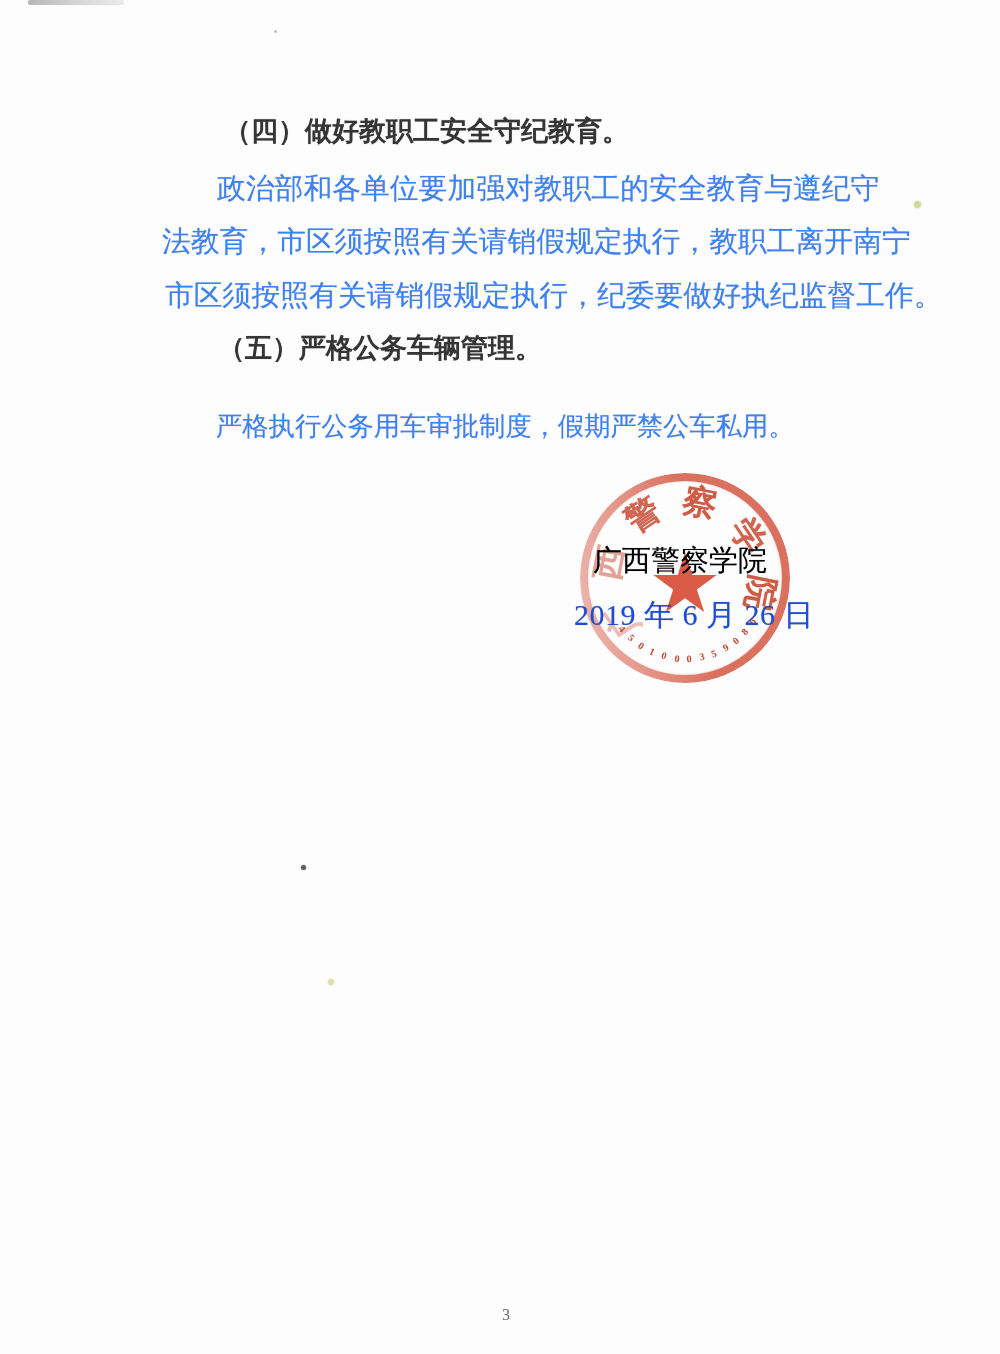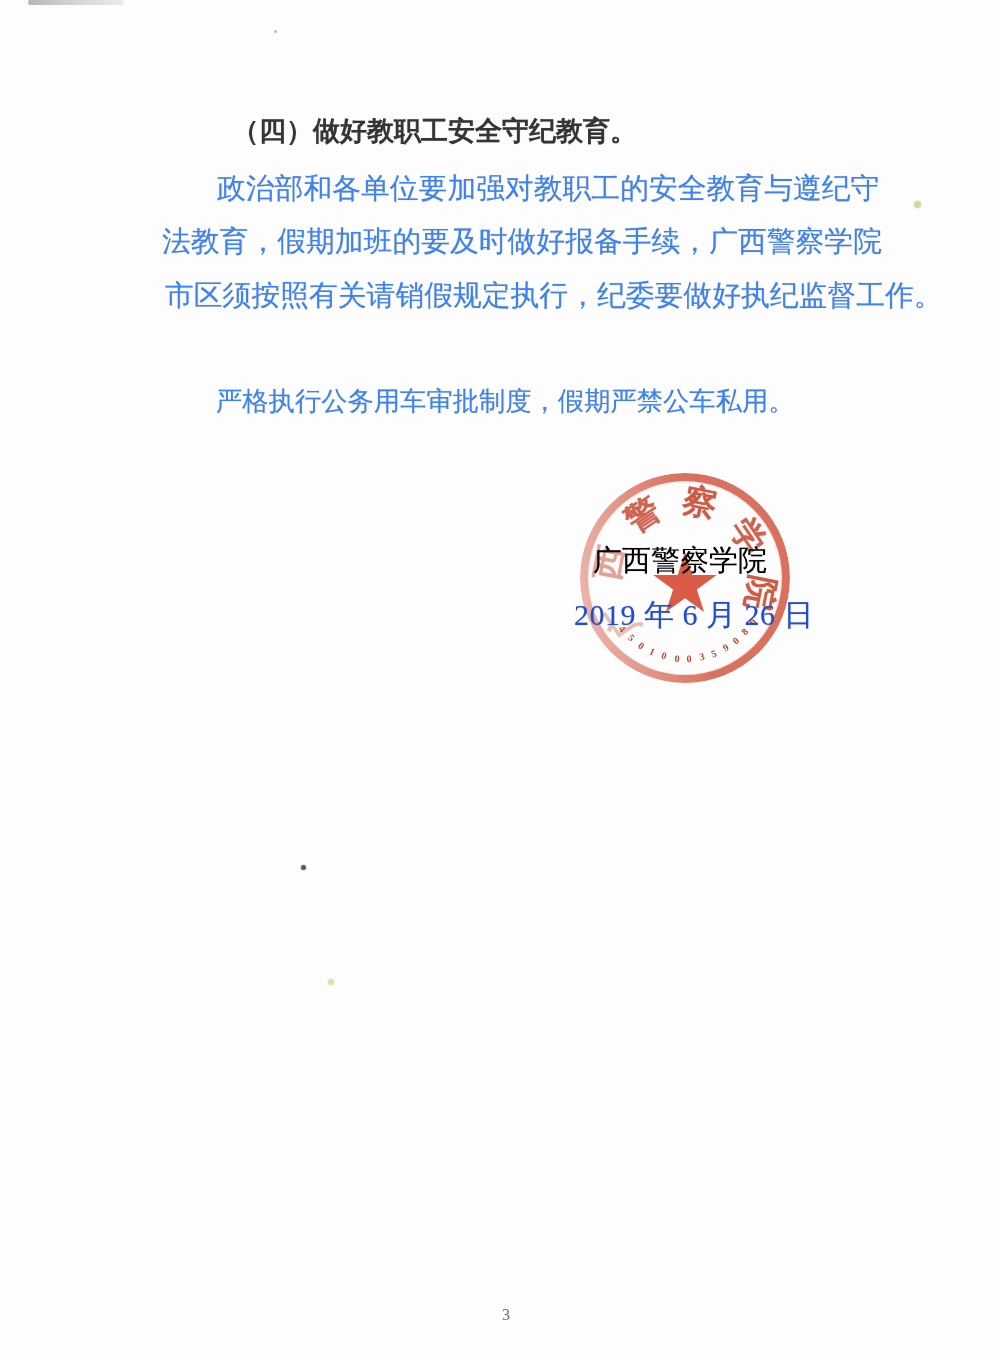--- a/index.html
+++ b/index.html
@@ -22,21 +22,21 @@
     letter-spacing:0;
     line-height:1;
     text-shadow:0 0 1px rgba(70,70,70,0.35);
   }
   .heading{
     font-weight:bold;
     color:#353535;
     font-size:27px;
   }
   .body-text{ font-size:28.8px; }
-  .body-text-sm{ font-size:26.3px; }
+  .body-text-sm{ font-size:26.3px;margin-top:25px; }
 
   .sig-line{
     position:absolute;
     white-space:nowrap;
     color:#000000;
     font-size:29px;
     line-height:1;
     z-index:30;
     text-shadow:0 0 1px rgba(40,40,40,0.4);
   }
@@ -115,28 +115,29 @@
 <body>
 
 <div class="page">
 
   <div class="artifact streak"></div>
   <div class="artifact dot-gray-sm"></div>
   <div class="artifact dot-dark"></div>
   <div class="artifact dot-yellow"></div>
   <div class="artifact dot-green"></div>
 
-  <div class="doc-line heading" style="left:232px;top:118px;">（四）做好教职工安全守纪教育。</div>
+  <div class="doc-line heading" style="left:224px;top:118px;">（四）做好教职工安全守纪教育。</div>
 
   <div class="doc-line body-text" style="left:217px;top:174px;">政治部和各单位要加强对教职工的安全教育与遵纪守</div>
 
-  <div class="doc-line body-text" style="left:162px;top:227px;">法教育，假期加班的要及时做好报备手续，广西警察学院</div>
+  <div class="doc-line body-text" style="left:162px;top:227px;">法教育，市区须按照有关请销假规定执行，教职工离开南宁</div>
 
   <div class="doc-line body-text" style="left:165px;top:281px;text-align:center;">市区须按照有关请销假规定执行，纪委要做好执纪监督工作。</div>
 
+  <div class="doc-line heading" style="left:218px;top:335px;">（五）严格公务车辆管理。</div>
 
   <div class="doc-line body-text-sm" style="left:216px;top:389px;">严格执行公务用车审批制度，假期严禁公车私用。</div>
 
   <div class="seal">
     <div class="seal-ring"></div>
     <div class="seal-star"></div>
     <div>
         <span class="seal-ring-char" style="left: 46.9931px; top: 152.499px; opacity: 0.35; transform: translate(-50%, -50%) rotate(-124deg);">广</span>
         <span class="seal-ring-char" style="left: 35.3963px; top: 95.4985px; opacity: 0.5; transform: translate(-50%, -50%) rotate(-79deg);">西</span>
         <span class="seal-ring-char" style="left: 67.5013px; top: 46.9931px; opacity: 0.85; transform: translate(-50%, -50%) rotate(-34deg);">警</span>

